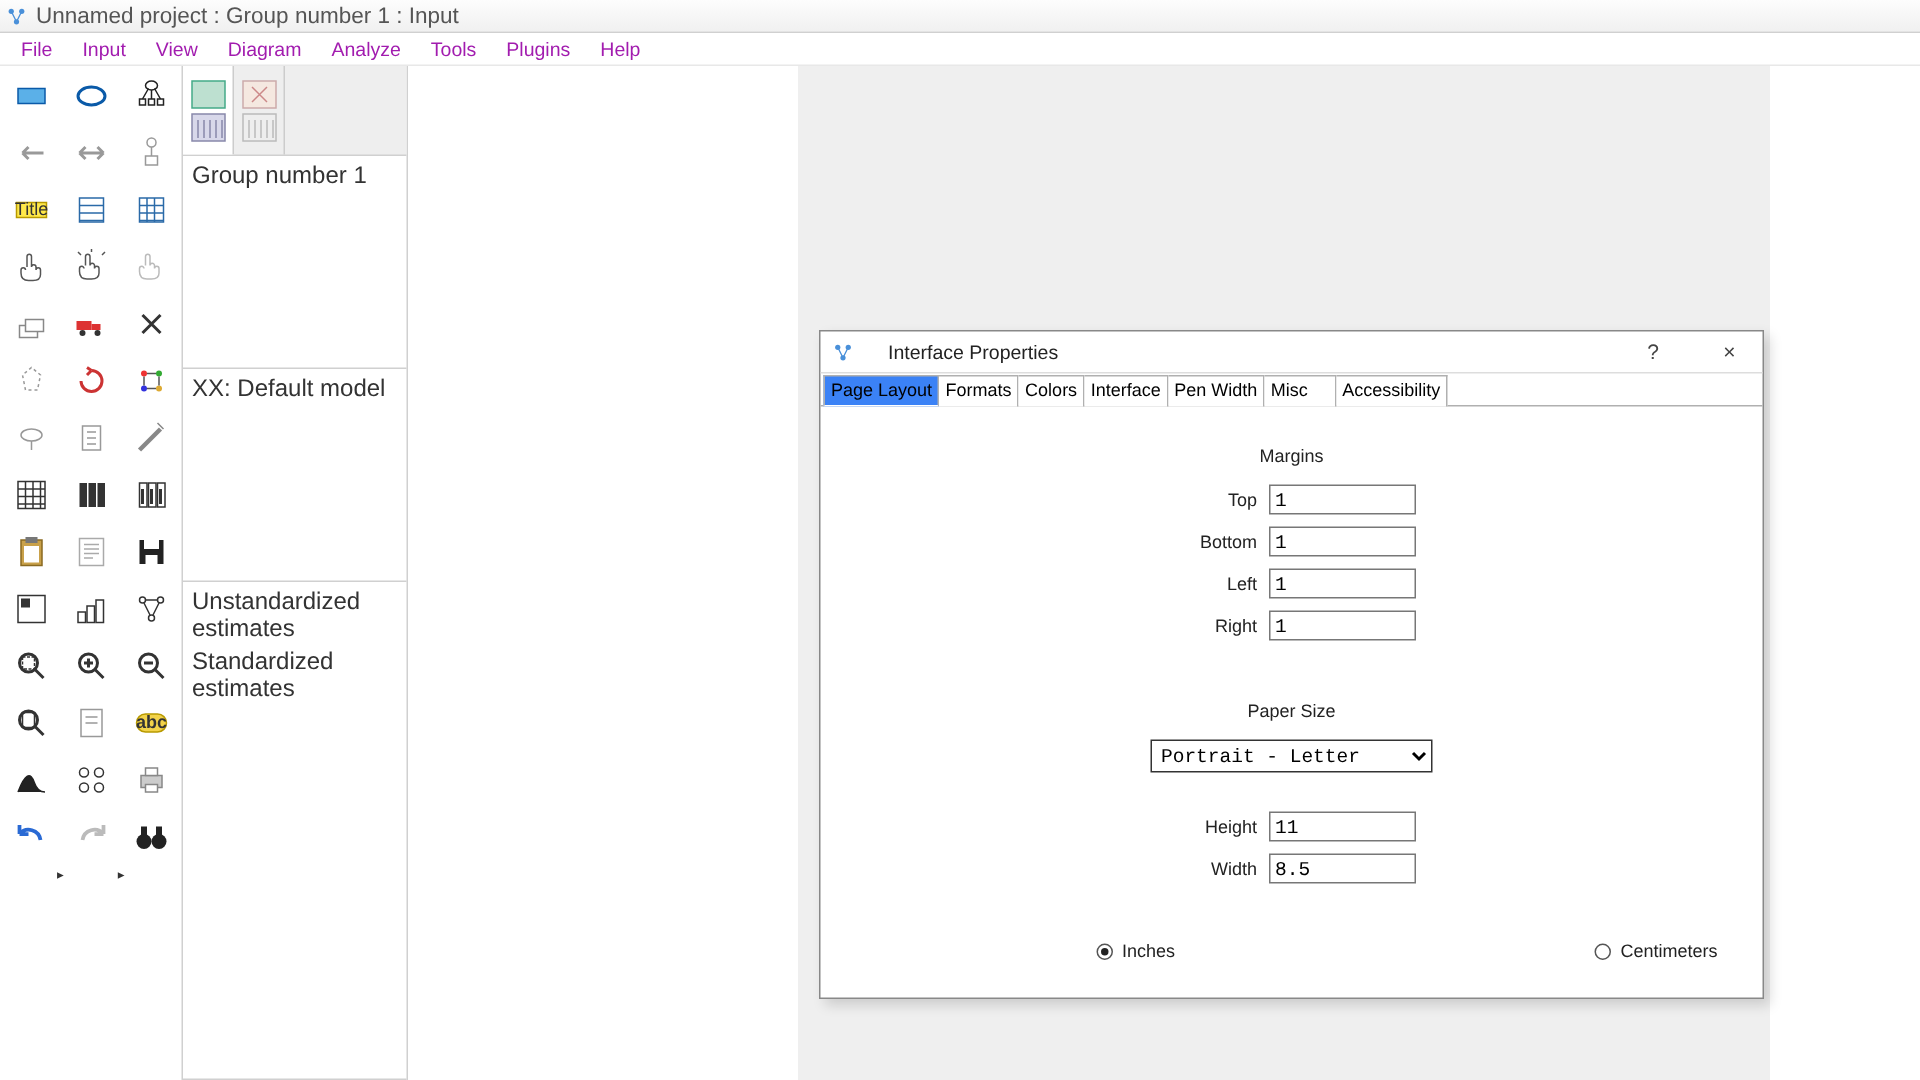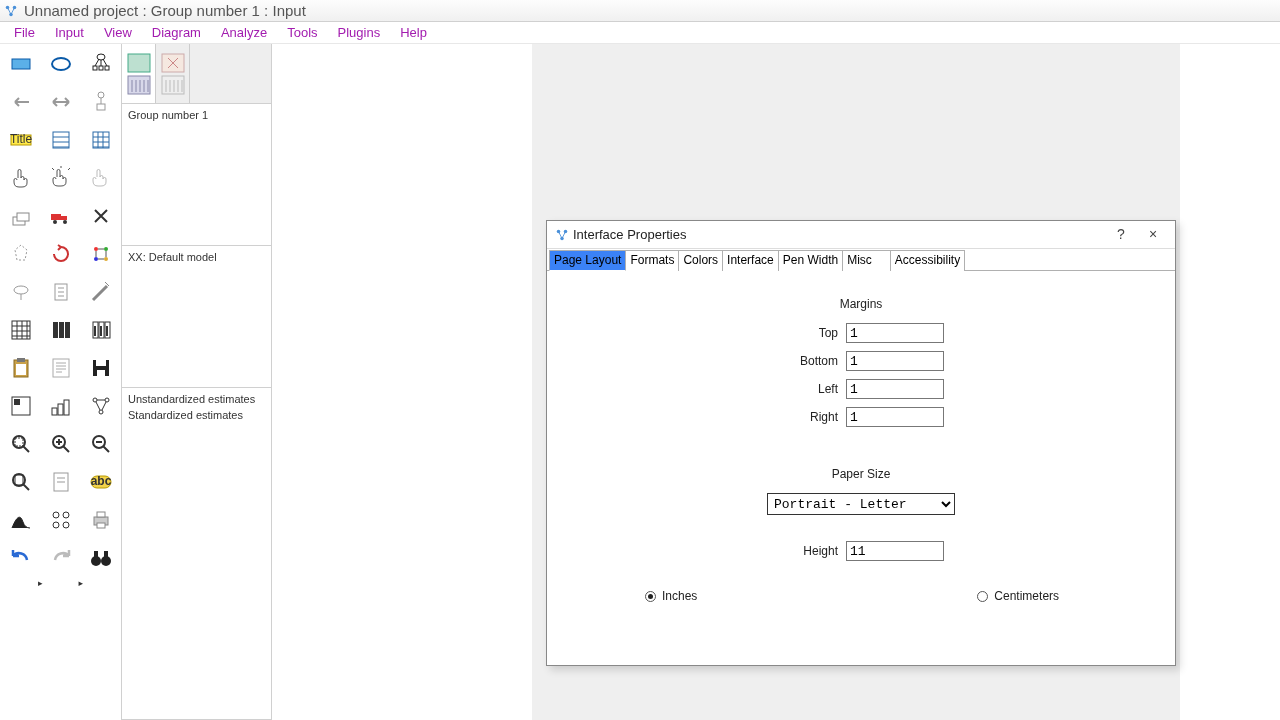--- a/index.html
+++ b/index.html
@@ -21,46 +21,46 @@
 .tool-arr{ font-size:9px; color:#333; }
 
 .tab-panel { width: 150px; background: #fff; border-right: 1px solid #d0d0d0; display: flex; flex-direction: column; }
 .tabbar { height: 60px; display: flex; border-bottom: 1px solid #d0d0d0; background: #eee; }
 .tabbar-btn { width: 34px; border-right: 1px solid #ccc; display:flex; flex-direction:column; align-items:center; justify-content:center; }
 .tabbar-btn.active { background: #fff; }
 .panel-section { border-bottom: 1px solid #d0d0d0; padding: 3px 6px; font-size: 12px; color: #333; min-height: 20px; }
 .panel-section.tall1 { flex: 0 0 142px; }
 .panel-section.tall2 { flex: 0 0 142px; }
 .panel-section.rest { flex: 1; }
-.panel-header { font-size: 11px; padding: 2px 0; }
+.panel-header { font-size: 16px; padding: 2px 0; }
 
 .canvas-area { flex: 1; background: #efefef; position: relative; }
 .main-canvas { position:absolute; left:0; top:0; right:0; bottom:0; background:#efefef; }
 .white-canvas{ position:absolute; left:0; top:0; width:260px; height:100%; background:#fff;}
 .right-canvas{ position:absolute; right:0; top:0; width:100px; height:100%; background:#fff;}
 
 
 .dialog { position:absolute; left:274px; top:176px; width:630px; height:446px; background:#fff; border:1px solid #888; box-shadow: 4px 4px 8px rgba(0,0,0,0.15);}
-.dialog-titlebar{ height:28px; display:flex; align-items:center; padding:0 8px; gap:4px; border-bottom:1px solid #ddd;}
+.dialog-titlebar{ height:28px; display:flex; align-items:center; padding:0 8px; gap:23px; border-bottom:1px solid #ddd;}
 .dialog-title{ flex:1; font-size:13px; color:#222;}
 .dialog-title-btn{ width:28px; height:20px; text-align:center; line-height:18px; color:#444; cursor:pointer; font-family:sans-serif; font-size:14px;}
 
 .dialog-tabs{ height:22px; display:flex; border-bottom:1px solid #b0b0b0; font-family:'Courier New',monospace; font-size:13px; padding-left:2px;}
 .dlg-tab{ border:1px solid #b0b0b0; border-bottom:none; padding:2px 4px; margin-right:0; background:#fff; cursor:pointer; position:relative; top:1px;}
 .dlg-tab.active{ background:#3b82f6; border-bottom:1px solid #fff;}
 .dlg-tab:not(.active){ border-left:none; }
 .dlg-tab:first-child{ border-left:1px solid #b0b0b0;}
 
 .dialog-body{ padding:16px 30px; font-family:'Courier New',monospace; font-size:13px; color:#222;}
 .section-title{ text-align:center; margin:10px 0 12px;}
 .field-row{ display:flex; align-items:center; gap:8px; margin-bottom:8px; justify-content:center;}
 .field-label{ width:60px; text-align:right;}
 .field-input{ width:98px; height:20px; border:1px solid #777; padding:1px 3px; font-family:'Courier New',monospace; font-size:13px; background:#fff;}
 .field-select{ width:188px; height:22px; border:1px solid #333; font-family:'Courier New',monospace; font-size:13px; background:#fff; padding:0 2px;}
-.radio-row{ display:flex; gap:280px; margin-top:28px; padding-left:68px; align-items:center;}
+.radio-row{ display:flex; gap:280px; margin-top:38px; padding-left:68px; align-items:center;justify-content:flex-end;}
 .radio-item{ display:flex; align-items:center; gap:6px; font-family:'Courier New',monospace;}
 .radio-dot{ width:11px; height:11px; border:1px solid #555; border-radius:50%; display:inline-flex; align-items:center; justify-content:center;}
 .radio-dot.on::after{ content:""; width:5px; height:5px; background:#222; border-radius:50%;}
 
 
 .ico{ width:24px; height:24px; }
 </style>
 </head>
 <body>
 
@@ -441,20 +441,24 @@
         <div class="field-row">
           <select class="field-select">
             <option>Portrait - Letter</option>
           </select>
         </div>
         <div style="height:18px"></div>
         <div class="field-row">
           <span class="field-label">Height</span>
           <input class="field-input" value="11" style="">
         </div>
+        <div class="field-row">
+          <span class="field-label">Width</span>
+          <input class="field-input" value="8.5" style="">
+        </div>
 
         <div class="radio-row">
           <label class="radio-item">
             <span class="radio-dot on"></span>
             <span>Inches</span>
           </label>
           <label class="radio-item">
             <span class="radio-dot"></span>
             <span>Centimeters</span>
           </label>

